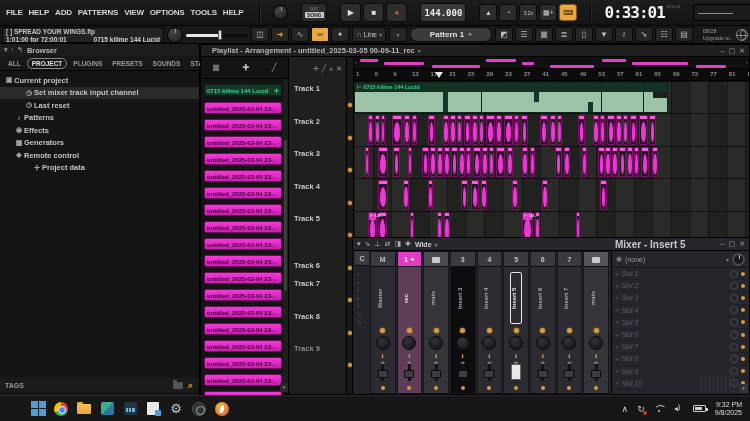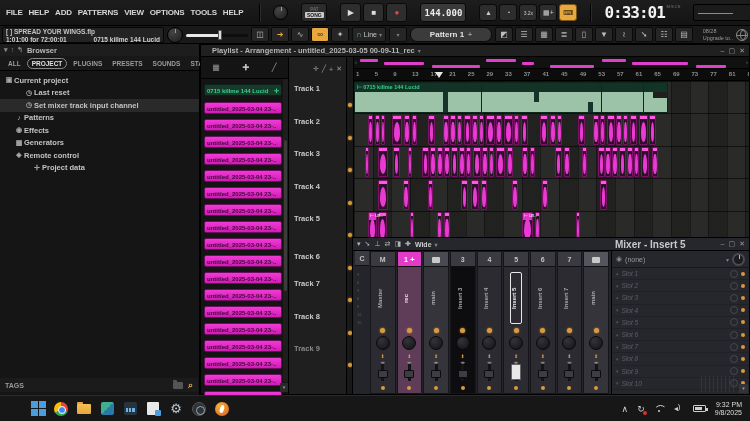--- a/index.html
+++ b/index.html
@@ -380,27 +380,27 @@
         <div class="btab">PLUGINS</div>
         <div class="btab">PRESETS</div>
         <div class="btab">SOUNDS</div>
         <div class="btab">STARRED</div>
       </div>
     <div class="btree" id="btree">
         <div class="trow" style="padding-left: 4px;">
           <span class="tic">▣</span>
           <span>Current project</span>
         </div>
+        <div class="trow sel" style="padding-left: 24px;">
+          <span class="tic">◷</span>
+          <span>Set mixer track input channel</span>
+        </div>
         <div class="trow" style="padding-left: 24px;">
           <span class="tic">◷</span>
           <span>Last reset</span>
-        </div>
-        <div class="trow sel" style="padding-left: 24px;">
-          <span class="tic">◷</span>
-          <span>Set mixer track input channel</span>
         </div>
         <div class="trow" style="padding-left: 14px;">
           <span class="tic">♪</span>
           <span>Patterns</span>
         </div>
         <div class="trow" style="padding-left: 14px;">
           <span class="tic">◉</span>
           <span>Effects</span>
         </div>
         <div class="trow" style="padding-left: 14px;">
@@ -473,21 +473,21 @@
             <span>╱</span>
             <span>+</span>
             <span>✕</span>
           </div>
         <div id="tlabels">
             <div class="tlabel" style="top: 27px;">Track 1</div>
             <div class="tlabel" style="top: 59.5px;">Track 2</div>
             <div class="tlabel" style="top: 92px;">Track 3</div>
             <div class="tlabel" style="top: 124.5px;">Track 4</div>
             <div class="tlabel" style="top: 157px;">Track 5</div>
-            <div class="tlabel" style="top: 195px;">Track 6</div>
+            <div class="tlabel" style="top: 204px;">Track 6</div>
             <div class="tlabel" style="top: 222px;">Track 7</div>
             <div class="tlabel" style="top: 254.5px;">Track 8</div>
             <div class="tlabel dim" style="top: 287px;">Track 9</div>
           </div>
       </div>
       <div class="dotcol">
         <div id="rdots">
             <div class="rdot" style="top: 46px;"></div>
             <div class="rdot" style="top: 78.5px;"></div>
             <div class="rdot" style="top: 111px;"></div>

